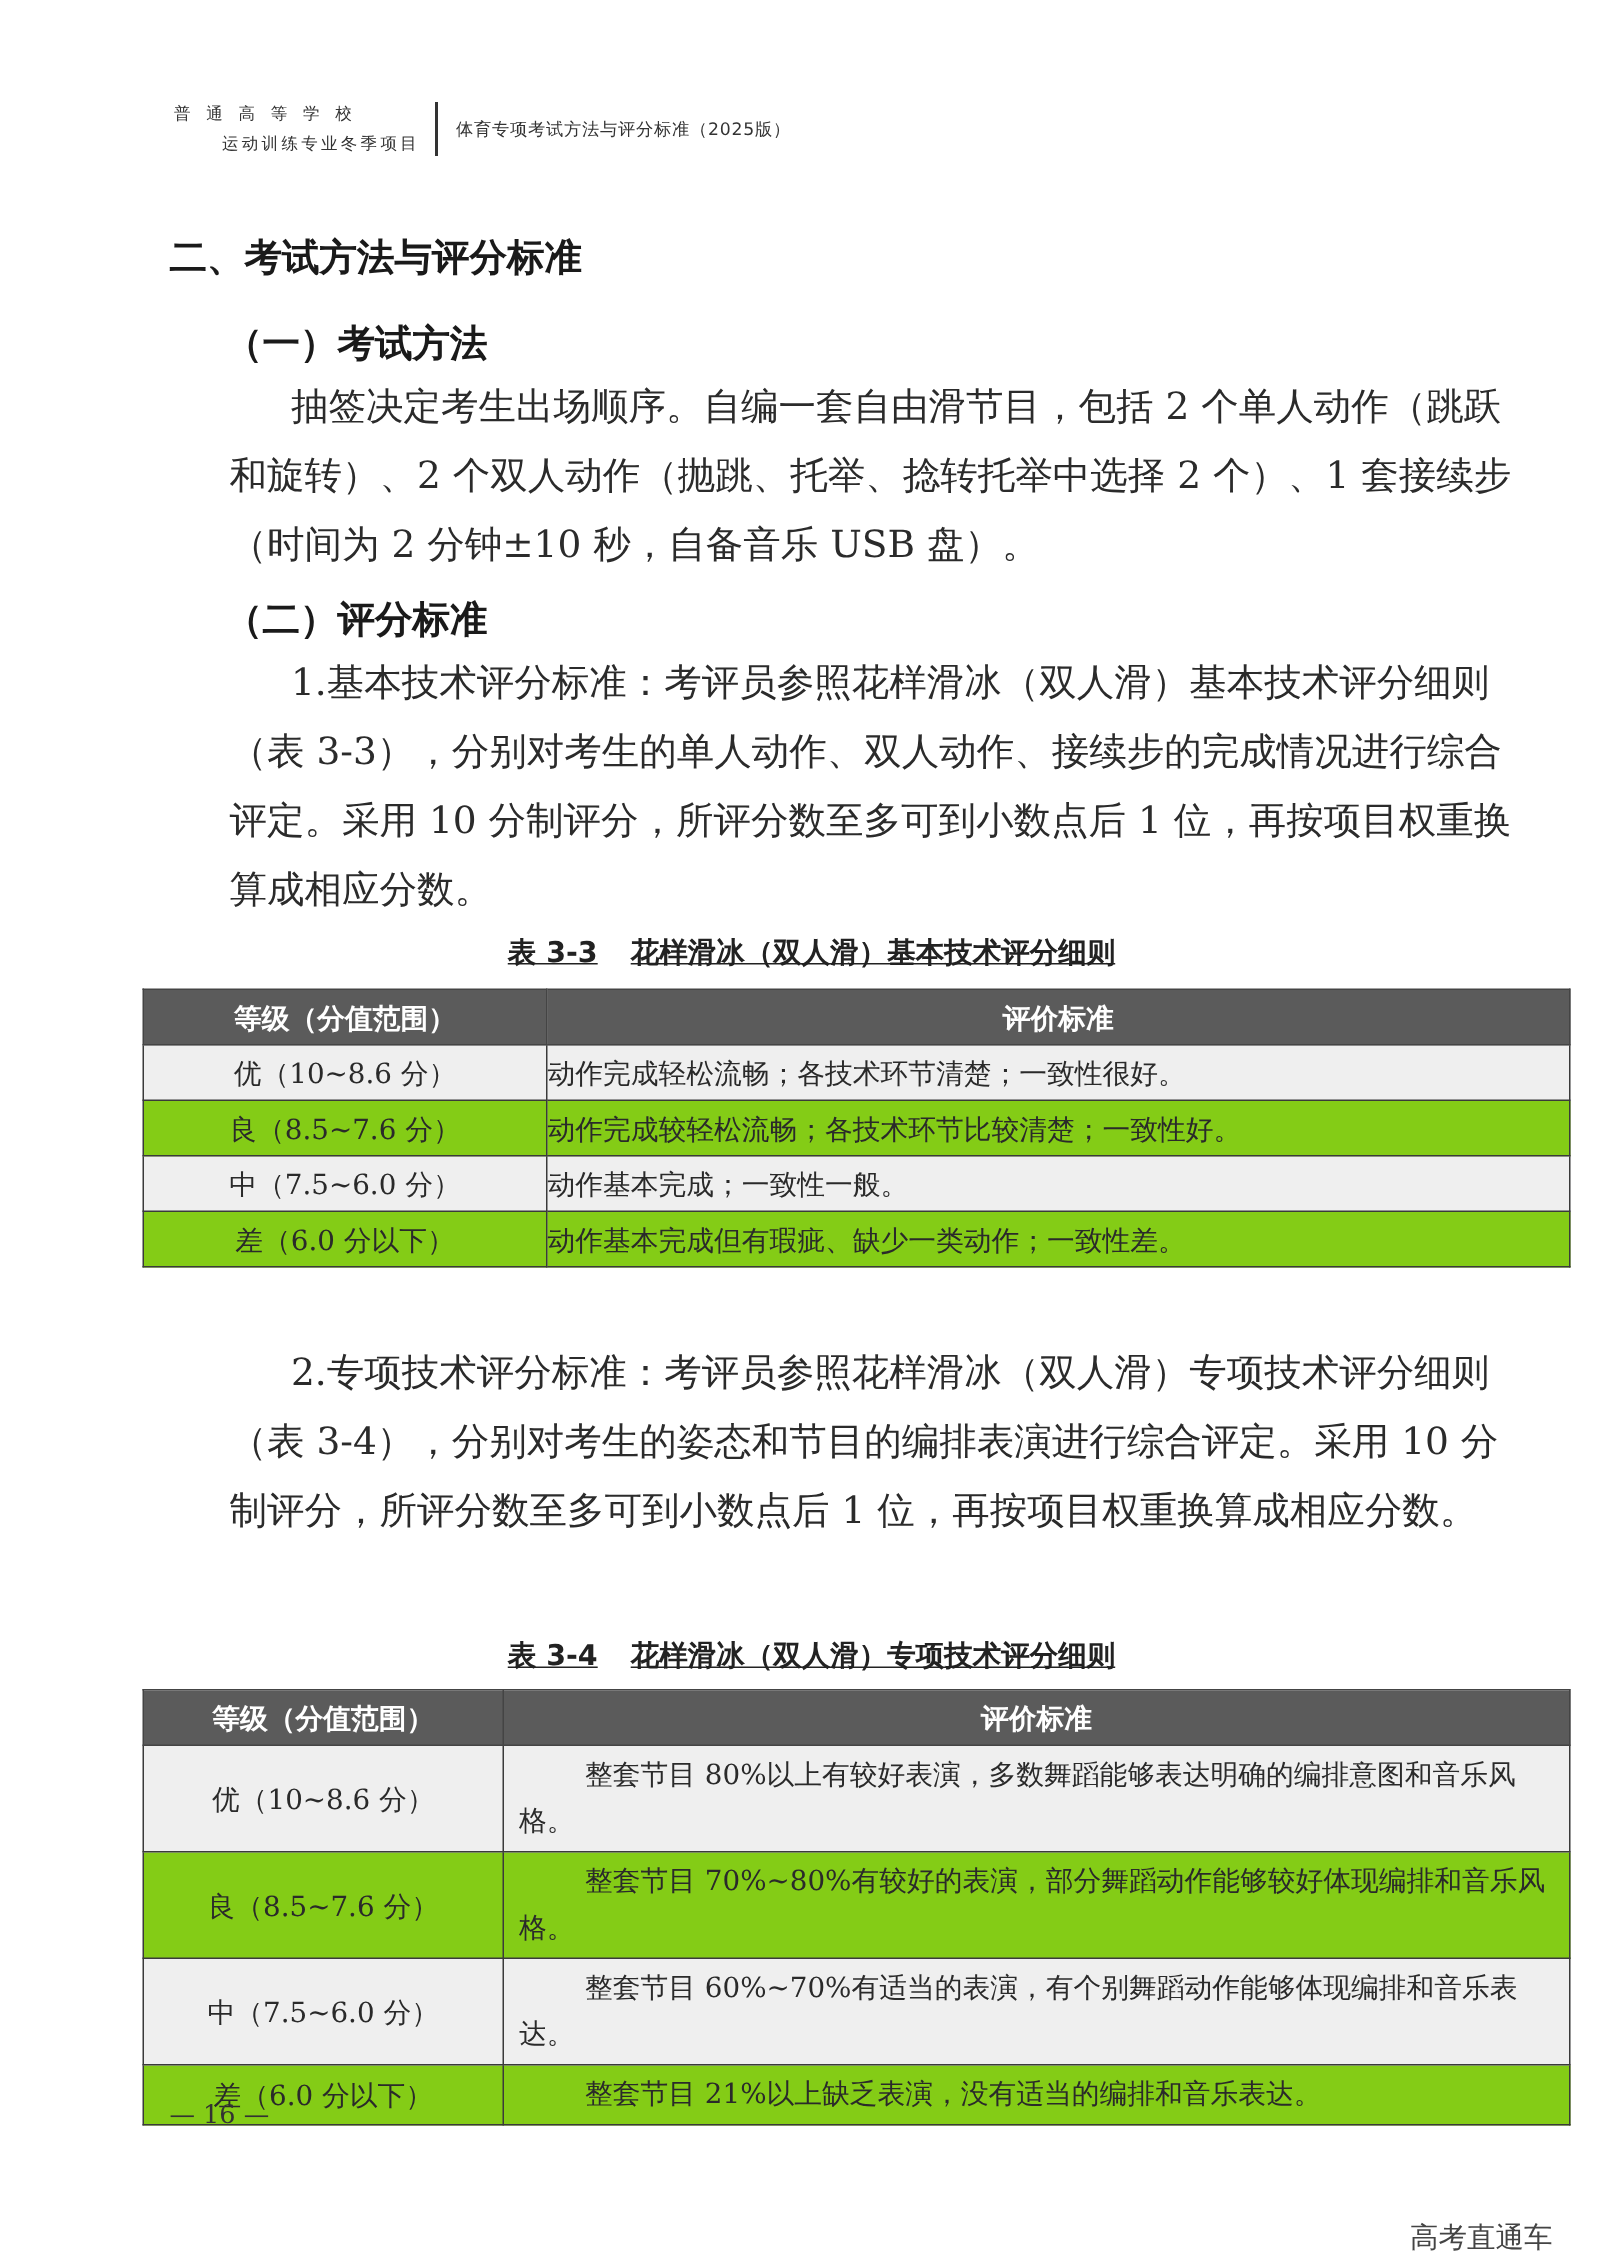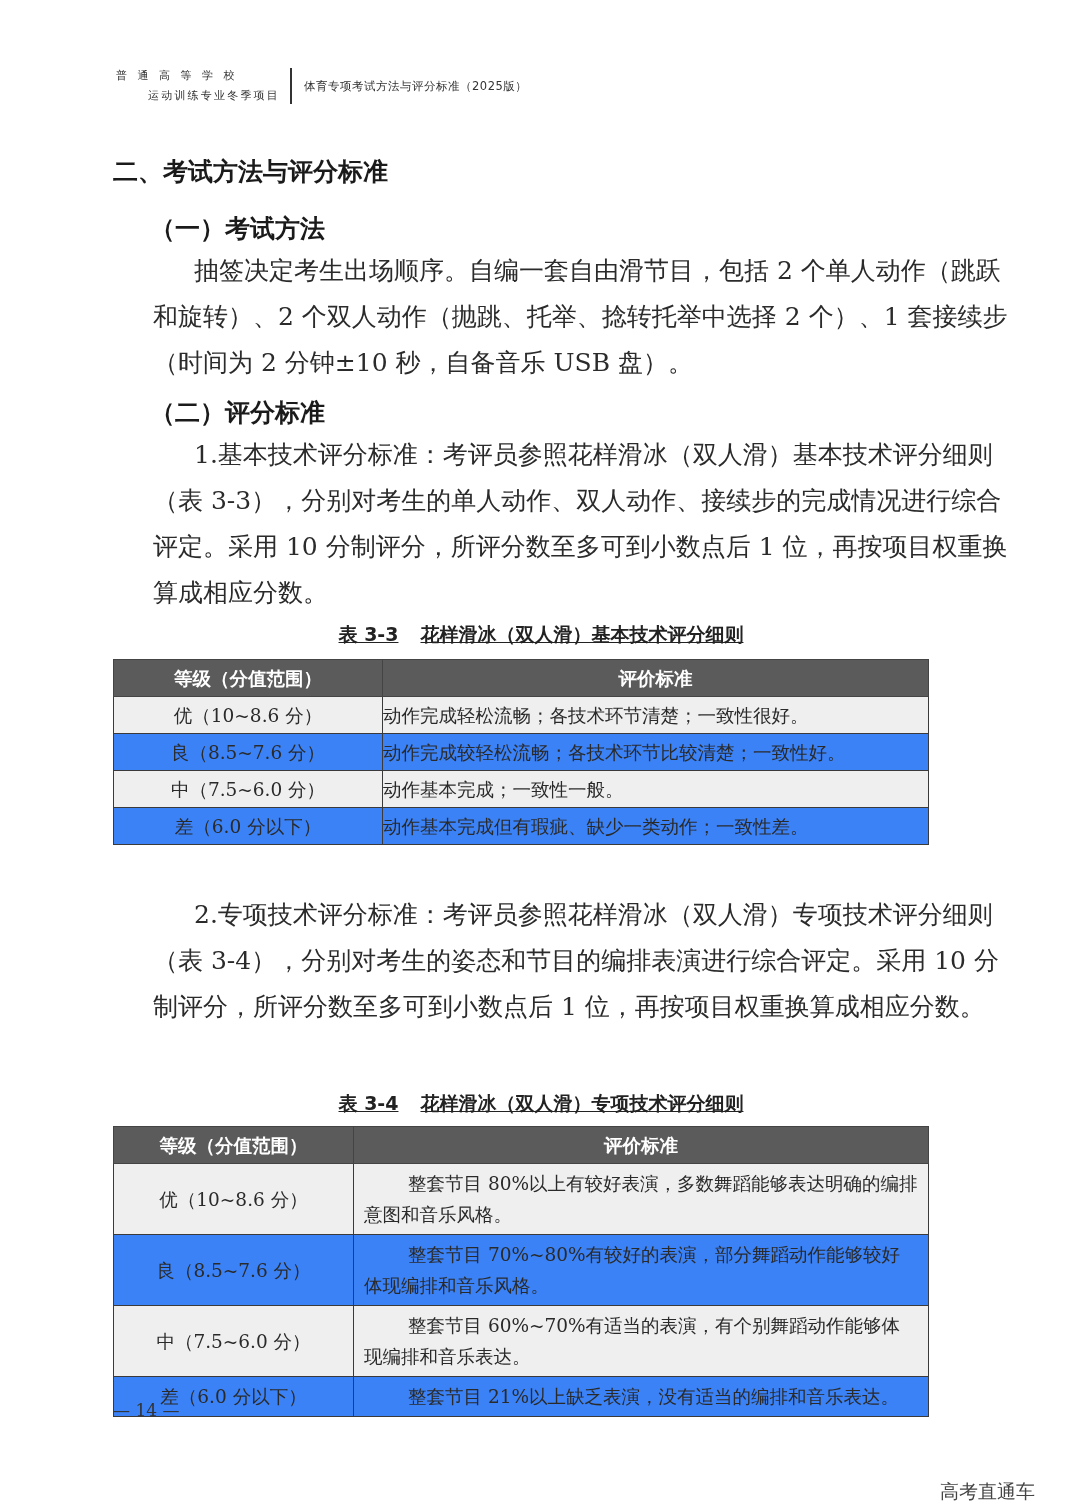--- a/index.html
+++ b/index.html
@@ -16,28 +16,28 @@
   .header-right { font-family:"DejaVu Sans", sans-serif; font-size:11.5px; color:#333; letter-spacing:0.5px; }
 
   .h1 { position:absolute; left:113px; top:155px; font-family:"DejaVu Sans", sans-serif; font-weight:bold; font-size:25px; color:#1a1a1a; }
   .h2 { position:absolute; left:150px; font-family:"DejaVu Sans", sans-serif; font-weight:bold; font-size:25px; color:#1a1a1a; }
   .para { position:absolute; left:113px; width:860px; font-size:25px; line-height:46px; color:#2b2b2b;margin-left:40px; }
   .para .indent { display:inline-block; width:41px; }
 
   .table-caption { position:absolute; left:113px; width:856px; text-align:center; font-family:"DejaVu Sans", sans-serif; font-weight:bold; font-size:19px; color:#222;text-decoration:underline; }
   .table-caption .sp { display:inline-block; width:22px; }
 
-  table.grid { position:absolute; left:113px; width:816px; border-collapse:collapse; font-size:18.5px; }
+  table.grid { position:absolute; left:95px; width:952px; border-collapse:collapse; font-size:18.5px; }
   table.grid th {
     background:#5b5b5b; color:#ffffff; font-family:"DejaVu Sans", sans-serif; font-weight:bold;
     font-size:18.5px; border:1px solid #444; height:36px; padding:0;
   }
   table.grid td { border:1.5px solid #3a3a3a; color:#2a2a2a; padding:0;margin-left:14px; }
   table.grid tr.odd td { background:#efefef; }
-  table.grid tr.even td { background:#3b82f6; }
+  table.grid tr.even td { background:#84cc16; }
   table.grid td.lvl { text-align:center; }
   table.t33 td { height:36px; text-align:left; }
   table.t34 td.crit { text-align:left; padding:4px 10px 4px 10px; line-height:31px; }
   table.t34 td.crit .indent { display:inline-block; width:44px; }
 
   .page-num { position:absolute; left:113px; top:1400px; font-size:17px; color:#333; }
   .watermark { position:absolute; left:940px; top:1479px; font-family:"DejaVu Sans", sans-serif; font-size:19px; color:#444; }
 </style>
 </head>
 <body>
@@ -118,14 +118,14 @@
     <td class="lvl">中（7.5~6.0 分）</td>
     <td class="crit"><span class="indent"></span><span>整套节目 60%~70%有适当的表演，有个别舞蹈动作能够体现编排和音乐表达。</span></td>
   </tr>
   <tr class="even">
     <td class="lvl">差（6.0 分以下）</td>
     <td class="crit"><span class="indent"></span><span>整套节目 21%以上缺乏表演，没有适当的编排和音乐表达。</span></td>
   </tr>
 </tbody>
   </table>
 
-<div class="page-num">— 14 —</div>
+<div class="page-num">— 16 —</div>
 <div class="watermark">高考直通车</div>
 
 </body></html>

